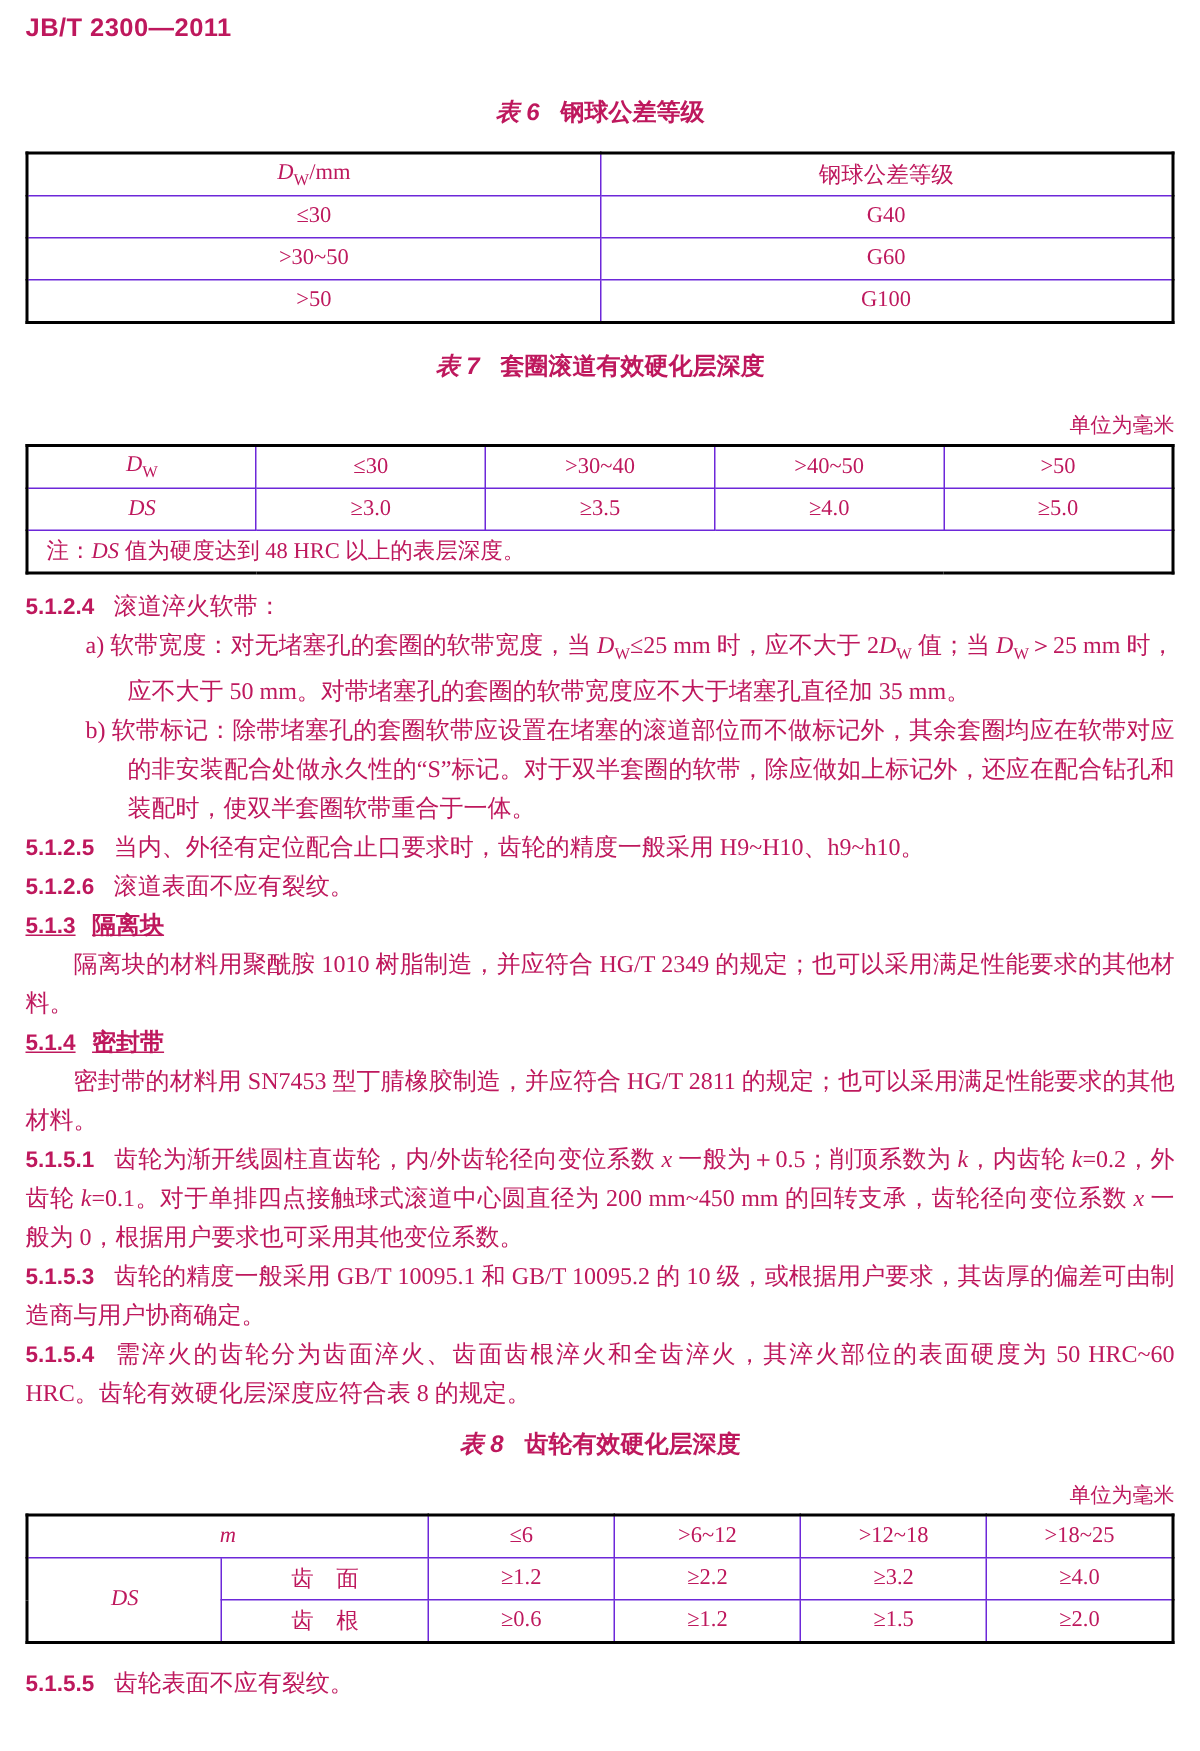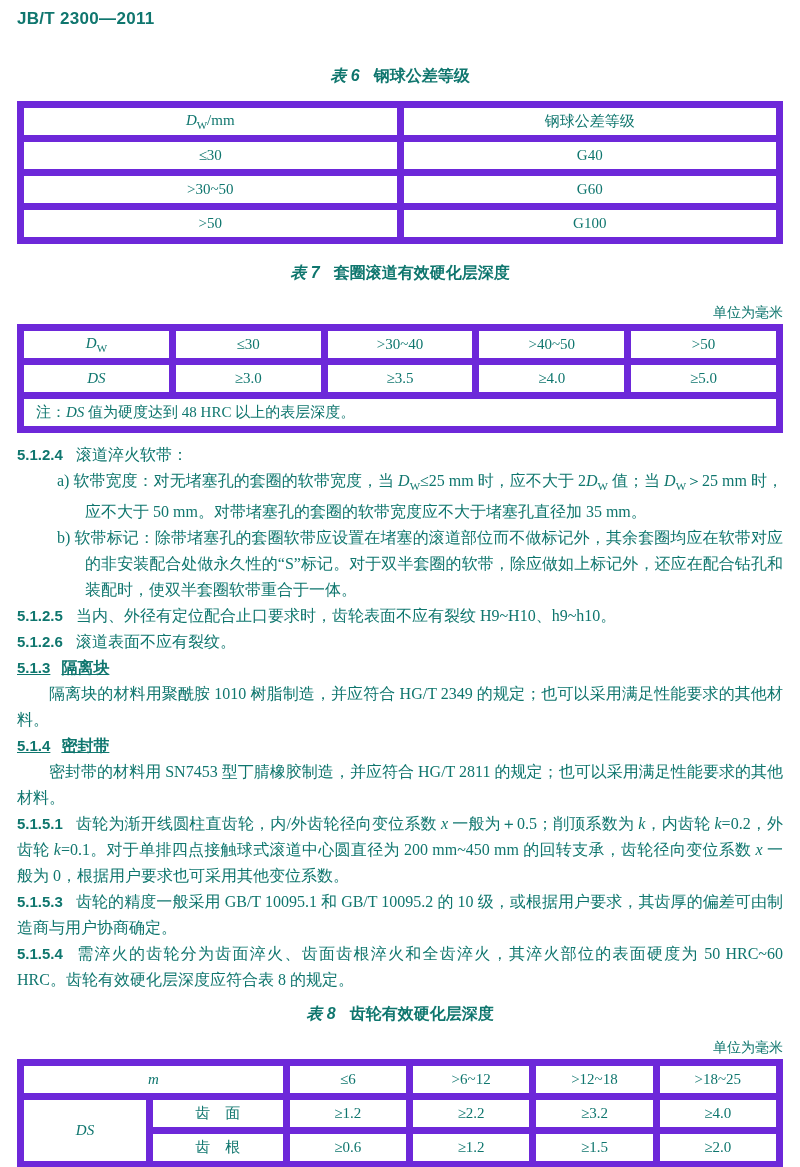--- a/index.html
+++ b/index.html
@@ -1,18 +1,18 @@
 <!DOCTYPE html>
 <html><head>
 <meta charset="utf-8">
 <style>
   html,body { margin:0; padding:0; background:#ffffff; }
   .page {
     width:800px; height:1167px; box-sizing:border-box;
-    padding:0 17px; background:#ffffff; color:#0f766e;
+    padding:0 17px; background:#ffffff; color:#be185d;
     font-family:"Liberation Serif","DejaVu Serif",serif;
     overflow:hidden; position:relative;
   }
   .doc-code {
     padding-top:9px; font-family:"Liberation Sans","DejaVu Sans",sans-serif;
     font-weight:bold; font-size:17px; letter-spacing:0.3px;
   }
   .caption {
     text-align:center; font-family:"Liberation Sans","DejaVu Sans",sans-serif;
     font-weight:bold; font-size:16px; line-height:20px;
@@ -23,21 +23,21 @@
   .cap-label { margin-right:14px;font-style:italic; }
   .unit { text-align:right; font-size:14px; line-height:17px; }
   .unit-t7 { margin-top:21px; margin-bottom:3px; }
   .unit-t8 { margin-top:15px; margin-bottom:3px; }
   table.tbl {
     width:100%; border-collapse:collapse; table-layout:fixed;
     border:2px solid #000; font-size:15px;
   }
   .tbl-t6 { margin-top:15px; }
   .tbl td, .tbl th {
-    border:7px solid #6d28d9; height:27px; padding:0 4px;
+    border:1px solid #6d28d9; height:27px; padding:0 4px;
     text-align:center; vertical-align:middle; font-weight:normal;
   }
   .tbl .note-cell { text-align:left; padding-left:12px; }
   sub { font-size:11px; }
   .body-text { margin-top:9px; font-size:16px; line-height:26px; }
   .body-text p { margin:0; text-align:justify; }
   p.item { padding-left:68px; text-indent:-28px; }
   p.indent { text-indent:32px; }
   .num {
     font-family:"Liberation Sans","DejaVu Sans",sans-serif;
@@ -112,21 +112,21 @@
     <tr>
       <td class="note-cell" colspan="5">注：<i>DS</i> 值为硬度达到 48 HRC 以上的表层深度。</td>
     </tr>
   </tbody>
     </table>
 
   <div class="body-text">
     <p class="clause"><b class="num">5.1.2.4</b><span>滚道淬火软带：</span></p>
     <p class="item"><span>a) 软带宽度：对无堵塞孔的套圈的软带宽度，当 <i>D</i><sub>W</sub>≤25 mm 时，应不大于 2<i>D</i><sub>W</sub> 值；当 <i>D</i><sub>W</sub>＞25 mm 时，应不大于 50 mm。对带堵塞孔的套圈的软带宽度应不大于堵塞孔直径加 35 mm。</span></p>
     <p class="item"><span>b) 软带标记：除带堵塞孔的套圈软带应设置在堵塞的滚道部位而不做标记外，其余套圈均应在软带对应的非安装配合处做永久性的“S”标记。对于双半套圈的软带，除应做如上标记外，还应在配合钻孔和装配时，使双半套圈软带重合于一体。</span></p>
-    <p class="clause"><b class="num">5.1.2.5</b><span>当内、外径有定位配合止口要求时，齿轮表面不应有裂纹 H9~H10、h9~h10。</span></p>
+    <p class="clause"><b class="num">5.1.2.5</b><span>当内、外径有定位配合止口要求时，齿轮的精度一般采用 H9~H10、h9~h10。</span></p>
     <p class="clause"><b class="num">5.1.2.6</b><span>滚道表面不应有裂纹。</span></p>
     <p class="heading"><b class="num">5.1.3</b><span>隔离块</span></p>
     <p class="indent"><span>隔离块的材料用聚酰胺 1010 树脂制造，并应符合 HG/T 2349 的规定；也可以采用满足性能要求的其他材料。</span></p>
     <p class="heading"><b class="num">5.1.4</b><span>密封带</span></p>
     <p class="indent"><span>密封带的材料用 SN7453 型丁腈橡胶制造，并应符合 HG/T 2811 的规定；也可以采用满足性能要求的其他材料。</span></p>
     <p class="clause"><b class="num">5.1.5.1</b><span>齿轮为渐开线圆柱直齿轮，内/外齿轮径向变位系数 <i>x</i> 一般为＋0.5；削顶系数为 <i>k</i>，内齿轮 <i>k</i>=0.2，外齿轮 <i>k</i>=0.1。对于单排四点接触球式滚道中心圆直径为 200 mm~450 mm 的回转支承，齿轮径向变位系数 <i>x</i> 一般为 0，根据用户要求也可采用其他变位系数。</span></p>
     <p class="clause"><b class="num">5.1.5.3</b><span>齿轮的精度一般采用 GB/T 10095.1 和 GB/T 10095.2 的 10 级，或根据用户要求，其齿厚的偏差可由制造商与用户协商确定。</span></p>
     <p class="clause"><b class="num">5.1.5.4</b><span>需淬火的齿轮分为齿面淬火、齿面齿根淬火和全齿淬火，其淬火部位的表面硬度为 50 HRC~60 HRC。齿轮有效硬化层深度应符合表 8 的规定。</span></p>
   </div>
 

